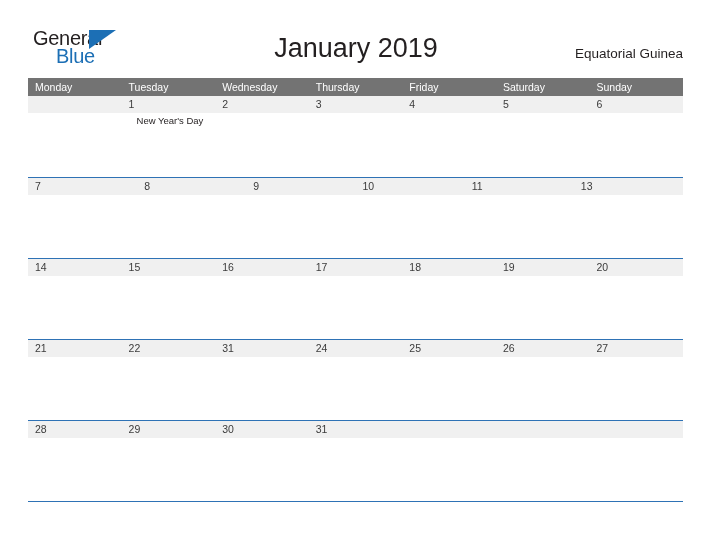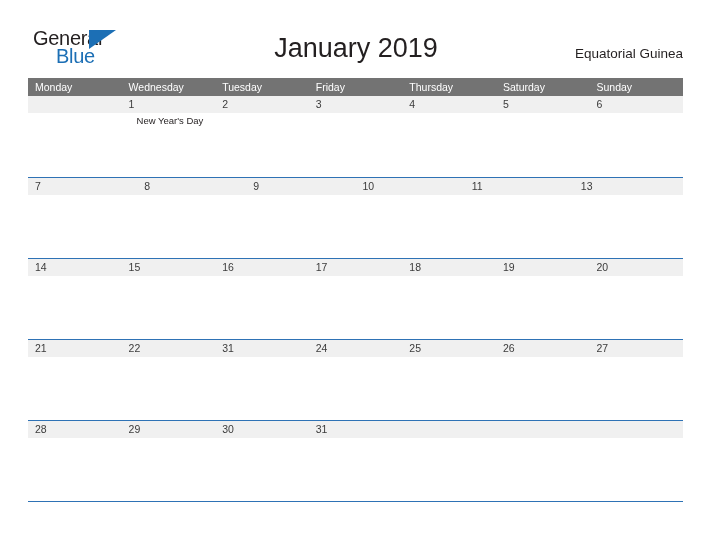--- a/index.html
+++ b/index.html
@@ -191,24 +191,24 @@
     <div class="title">January 2019</div>
 
     <div class="country">Equatorial Guinea</div>
 
   </div>
 
   <div class="calendar">
 
     <div class="weekday-row">
       <div class="weekday">Monday</div>
+      <div class="weekday">Tuesday</div>
       <div class="weekday">Wednesday</div>
-      <div class="weekday">Tuesday</div>
+      <div class="weekday">Thursday</div>
       <div class="weekday">Friday</div>
-      <div class="weekday">Thursday</div>
       <div class="weekday">Saturday</div>
       <div class="weekday">Sunday</div>
     </div>
 
     <div class="week-row first">
       <div class="week-band"></div>
       <div class="week-cells">
         <div class="day-cell empty">
           <span class="day-number"></span>
         </div>

